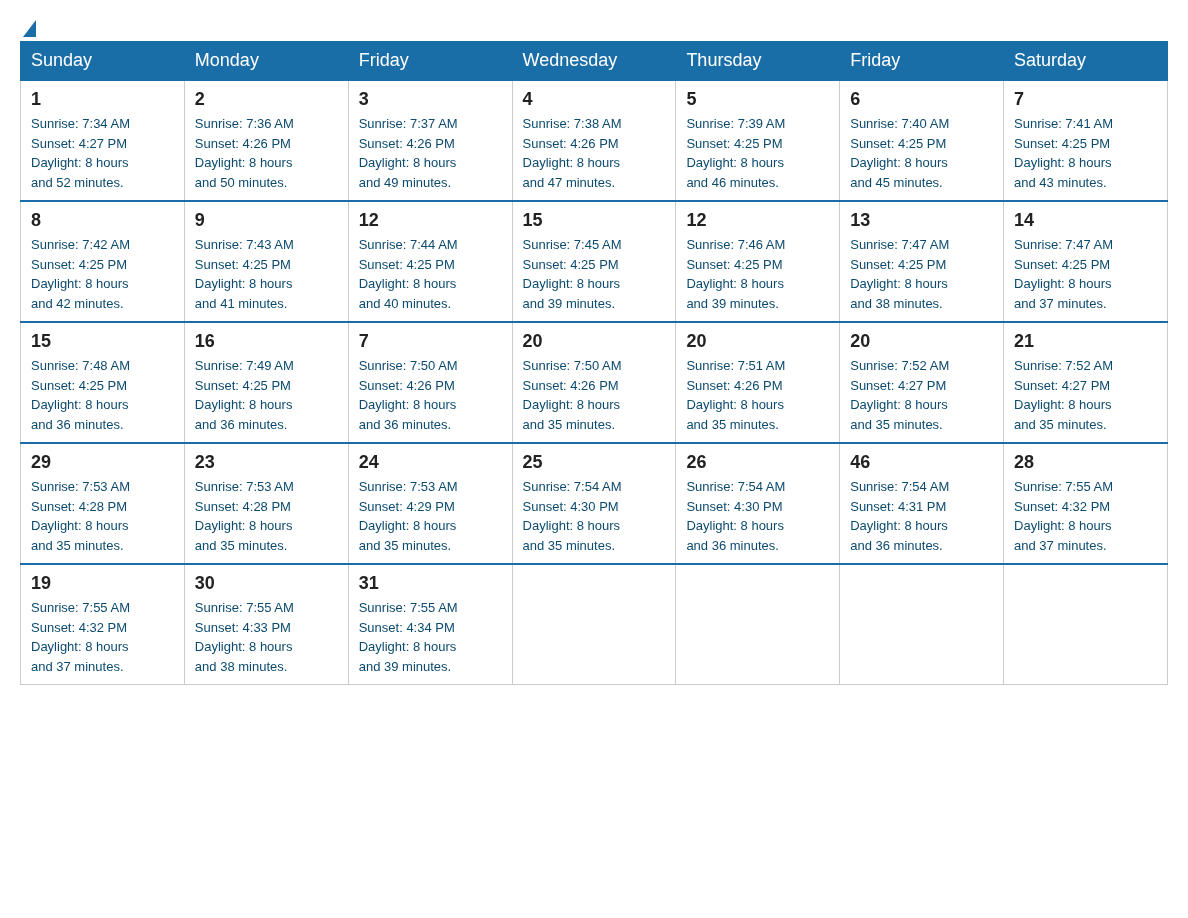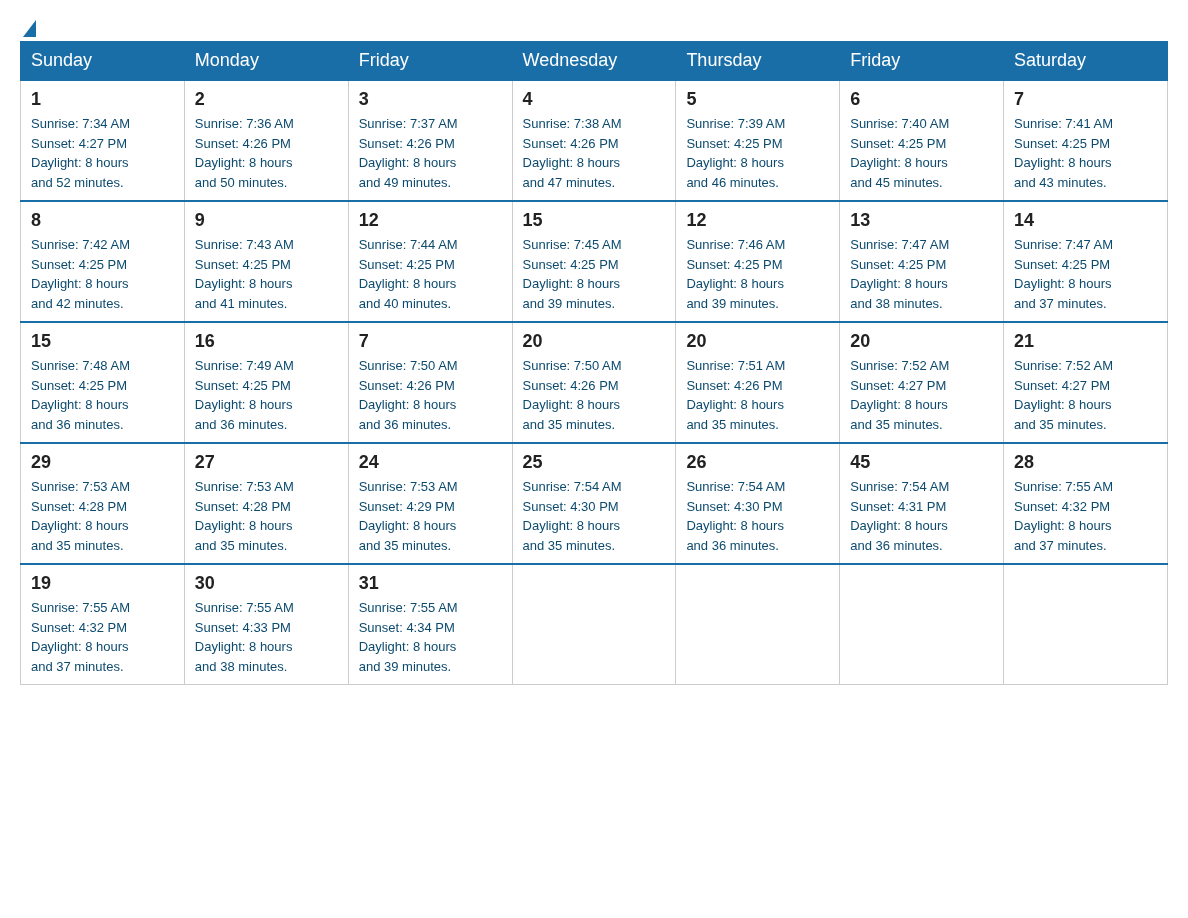--- a/index.html
+++ b/index.html
@@ -208,37 +208,37 @@
           <span class="day-number">21</span>
           <div class="day-info">Sunrise: 7:52 AM<br>Sunset: 4:27 PM<br>Daylight: 8 hours<br>and 35 minutes.</div>
         </td>
       </tr>
       <tr class="week-row">
         <td>
           <span class="day-number">29</span>
           <div class="day-info">Sunrise: 7:53 AM<br>Sunset: 4:28 PM<br>Daylight: 8 hours<br>and 35 minutes.</div>
         </td>
         <td>
-          <span class="day-number">27</span>
+          <span class="day-number">23</span>
           <div class="day-info">Sunrise: 7:53 AM<br>Sunset: 4:28 PM<br>Daylight: 8 hours<br>and 35 minutes.</div>
         </td>
         <td>
           <span class="day-number">24</span>
           <div class="day-info">Sunrise: 7:53 AM<br>Sunset: 4:29 PM<br>Daylight: 8 hours<br>and 35 minutes.</div>
         </td>
         <td>
           <span class="day-number">25</span>
           <div class="day-info">Sunrise: 7:54 AM<br>Sunset: 4:30 PM<br>Daylight: 8 hours<br>and 35 minutes.</div>
         </td>
         <td>
           <span class="day-number">26</span>
           <div class="day-info">Sunrise: 7:54 AM<br>Sunset: 4:30 PM<br>Daylight: 8 hours<br>and 36 minutes.</div>
         </td>
         <td>
-          <span class="day-number">45</span>
+          <span class="day-number">46</span>
           <div class="day-info">Sunrise: 7:54 AM<br>Sunset: 4:31 PM<br>Daylight: 8 hours<br>and 36 minutes.</div>
         </td>
         <td>
           <span class="day-number">28</span>
           <div class="day-info">Sunrise: 7:55 AM<br>Sunset: 4:32 PM<br>Daylight: 8 hours<br>and 37 minutes.</div>
         </td>
       </tr>
       <tr class="week-row">
         <td>
           <span class="day-number">19</span>

